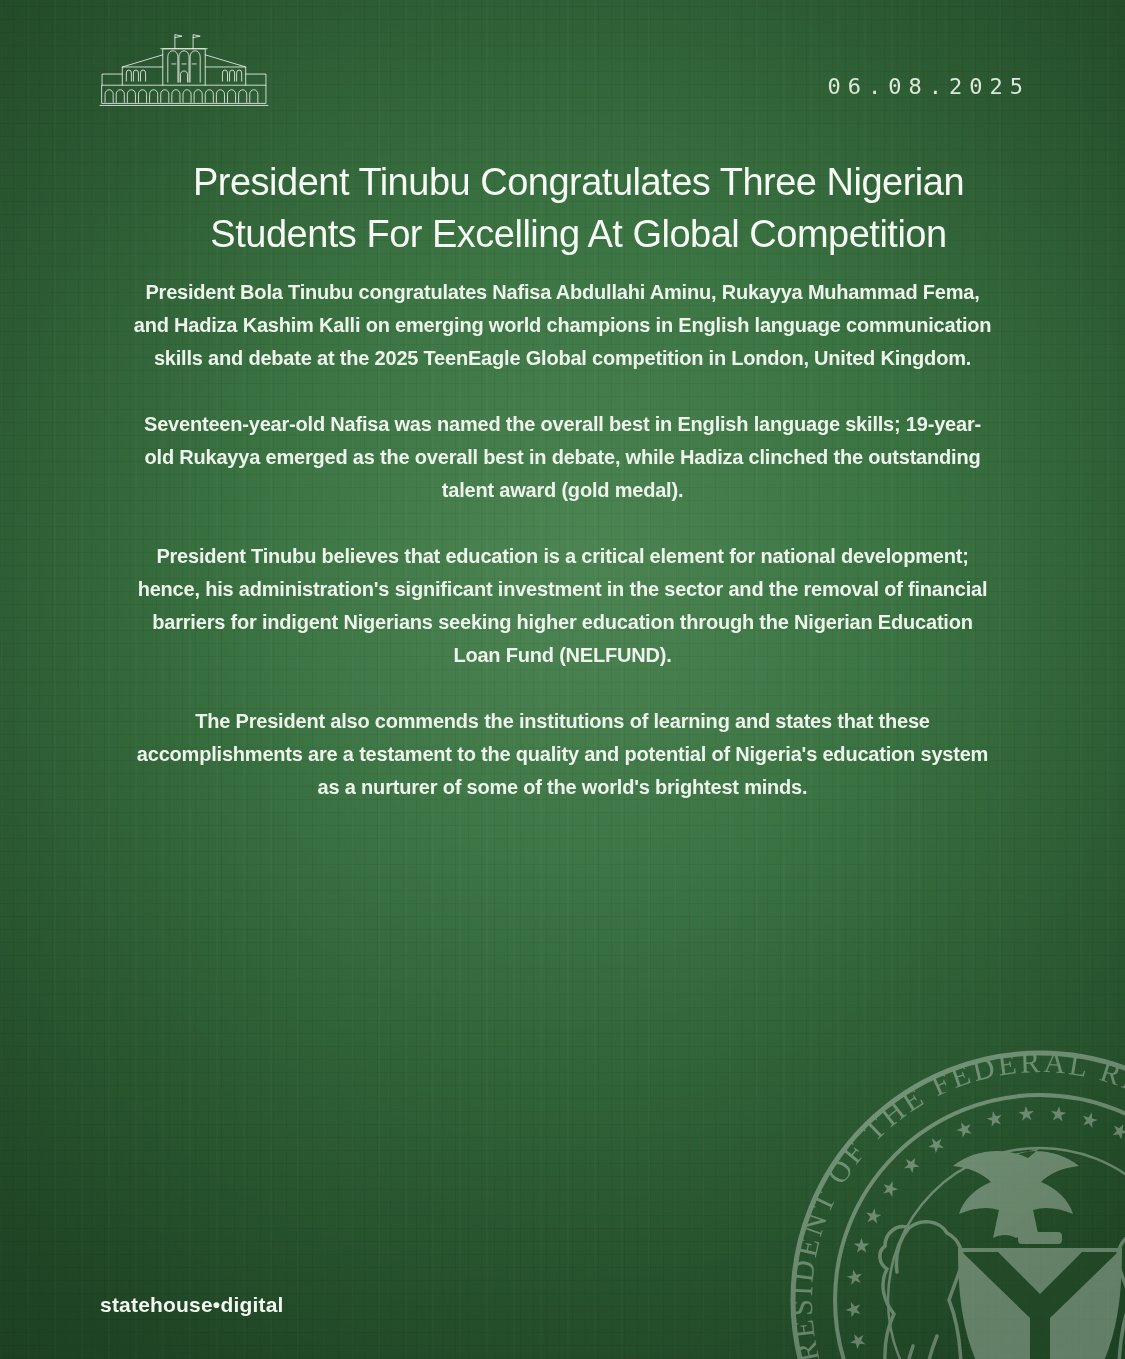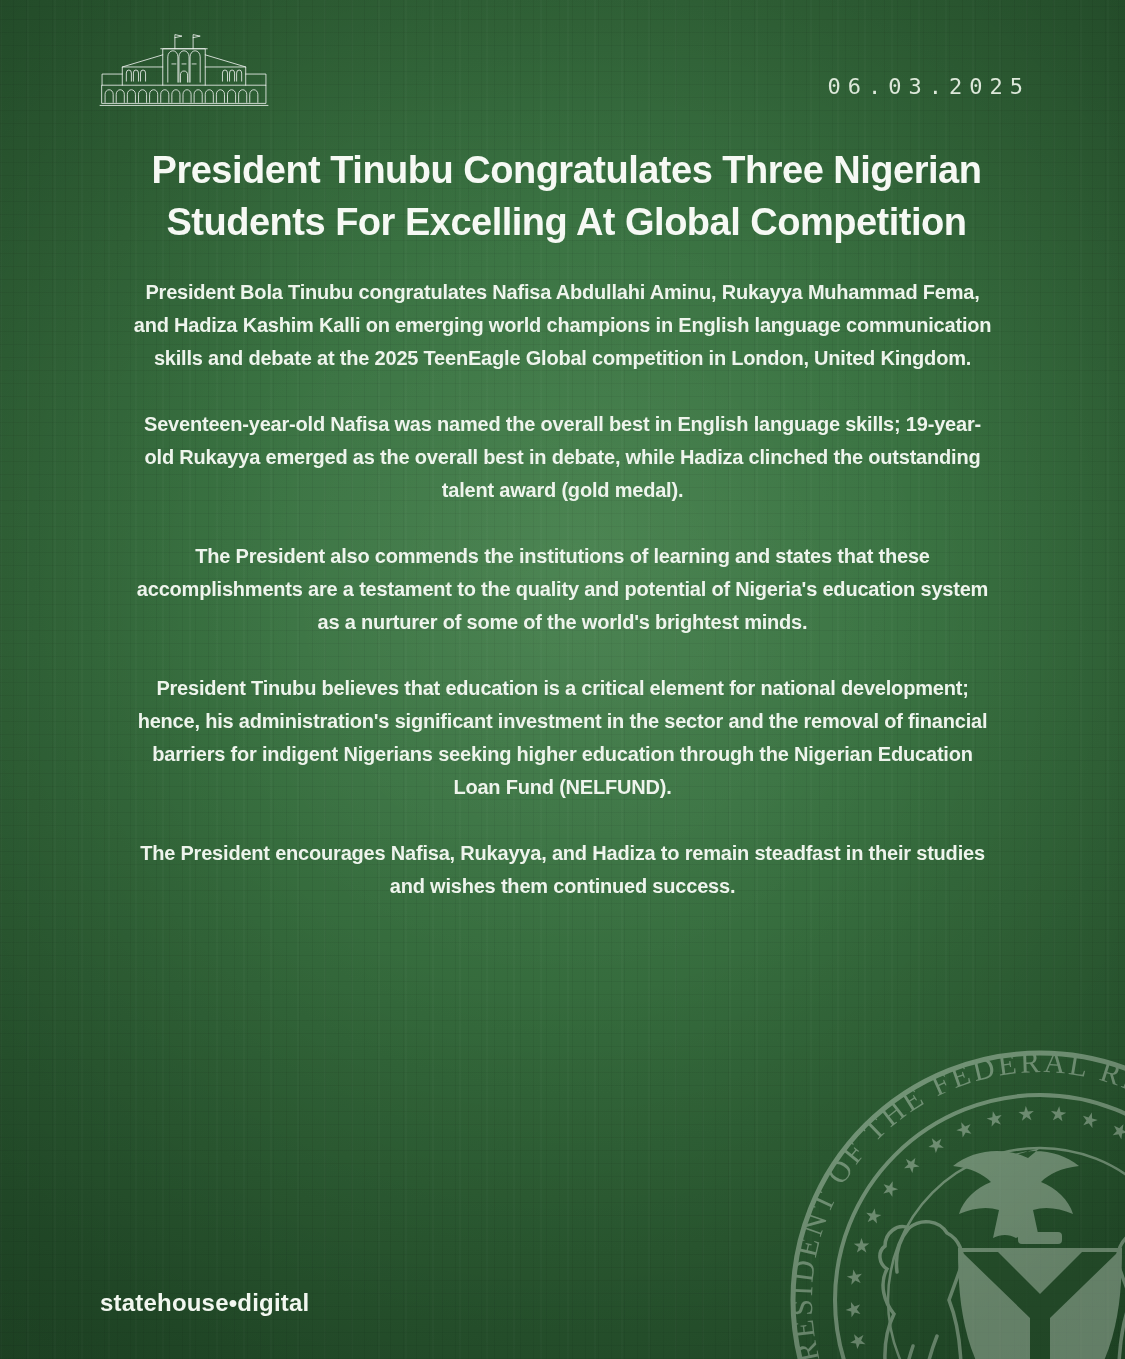--- a/index.html
+++ b/index.html
@@ -31,37 +31,37 @@
     color:#ffffff;opacity:.95;
   }
   .date{
     position:absolute;top:74px;right:95px;z-index:3;
     font-family:"DejaVu Sans Mono",monospace;
     font-size:22px;font-weight:400;letter-spacing:7px;
     color:#dde8da;
   }
   .headline{
     position:absolute;top:140px;left:50%;transform:translateX(-50%);
-    width:900px;z-index:3;margin:4px;
+    width:900px;z-index:3;margin:16px;
     text-align:center;
-    font-size:38px;font-weight:700;line-height:52px;letter-spacing:-.5px;
+    font-size:38px;font-weight:400;line-height:52px;letter-spacing:-.5px;
     color:#f6f9f4;
   }
   .content{
     position:absolute;top:276px;left:50%;transform:translateX(-50%);
     width:860px;z-index:3;text-align:center;
   }
   .content p{
     margin:0 0 33px 0;
     font-size:20px;font-weight:700;line-height:33px;letter-spacing:-.2px;
     color:#eef4ec;
   }
   .brand{
     position:absolute;left:100px;bottom:42px;z-index:3;
-    font-size:24px;font-weight:700;letter-spacing:.2px;color:#f2f7f0;
+    font-size:21px;font-weight:700;letter-spacing:.2px;color:#f2f7f0;
   }
   .seal{
     position:absolute;left:760px;top:1020px;width:560px;height:560px;
     z-index:2;opacity:.52;
   }
   .seal .ink{fill:#c2d8c3;}
   .seal .ink-stroke{stroke:#c2d8c3;fill:none;}
   .seal .dark{fill:#2b5830;}
   .seal text{font-family:"Liberation Serif",serif;}
 </style>
@@ -89,30 +89,29 @@
     <path d="M56,104 V88 a5,6 0 0 1 10,0 v16 M70,104 V88 a5,6 0 0 1 10,0 v16 M84,104 V88 a5,6 0 0 1 10,0 v16"></path>
     <path d="M246,104 V88 a5,6 0 0 1 10,0 v16 M260,104 V88 a5,6 0 0 1 10,0 v16 M274,104 V88 a5,6 0 0 1 10,0 v16"></path>
 
     <path d="M48,90 H8 V112 M292,90 H332 V112"></path>
 
     <path d="M8,112 H332 V148 H8 Z"></path>
     <path d="M14,146 v-16 a8,9 0 0 1 16,0 v16 M36,146 v-16 a8,9 0 0 1 16,0 v16 M58,146 v-16 a8,9 0 0 1 16,0 v16 M80,146 v-16 a8,9 0 0 1 16,0 v16 M102,146 v-16 a8,9 0 0 1 16,0 v16 M124,146 v-16 a8,9 0 0 1 16,0 v16 M146,146 v-16 a8,9 0 0 1 16,0 v16 M168,146 v-16 a8,9 0 0 1 16,0 v16 M190,146 v-16 a8,9 0 0 1 16,0 v16 M212,146 v-16 a8,9 0 0 1 16,0 v16 M234,146 v-16 a8,9 0 0 1 16,0 v16 M256,146 v-16 a8,9 0 0 1 16,0 v16 M278,146 v-16 a8,9 0 0 1 16,0 v16 M300,146 v-16 a8,9 0 0 1 16,0 v16"></path>
     <path d="M4,152 H336"></path>
   </svg>
 
-  <div class="date">06.03.2025</div>
+  <div class="date">06.08.2025</div>
 
   <h1 class="headline">President Tinubu Congratulates Three Nigerian Students For Excelling At Global Competition</h1>
 
   <div class="content">
     <p>President Bola Tinubu congratulates Nafisa Abdullahi Aminu, Rukayya Muhammad Fema, and Hadiza Kashim Kalli on emerging world champions in English language communication skills and debate at the 2025 TeenEagle Global competition in London, United Kingdom.</p>
     <p>Seventeen-year-old Nafisa was named the overall best in English language skills; 19-year-old Rukayya emerged as the overall best in debate, while Hadiza clinched the outstanding talent award (gold medal).</p>
+    <p>President Tinubu believes that education is a critical element for national development; hence, his administration's significant investment in the sector and the removal of financial barriers for indigent Nigerians seeking higher education through the Nigerian Education Loan Fund (NELFUND).</p>
     <p>The President also commends the institutions of learning and states that these accomplishments are a testament to the quality and potential of Nigeria's education system as a nurturer of some of the world's brightest minds.</p>
-    <p>President Tinubu believes that education is a critical element for national development; hence, his administration's significant investment in the sector and the removal of financial barriers for indigent Nigerians seeking higher education through the Nigerian Education Loan Fund (NELFUND).</p>
-    <p>The President encourages Nafisa, Rukayya, and Hadiza to remain steadfast in their studies and wishes them continued success.</p>
   </div>
 
   <svg class="seal" viewBox="0 0 560 560">
     <defs>
       <path id="ringPath" d="M65.7,358 A228,228 0 1 1 494.3,358"></path>
       <path id="starPath" d="M110.9,341.6 A180,180 0 1 1 449.1,341.6"></path>
       <path id="bannerTextPath" d="M118,516 C220,548 345,536 448,478"></path>
       <g id="flower">
         <circle cx="0" cy="0" r="3.2" class="dark"></circle>
         <circle cx="6" cy="0" r="2.6" class="dark"></circle>

